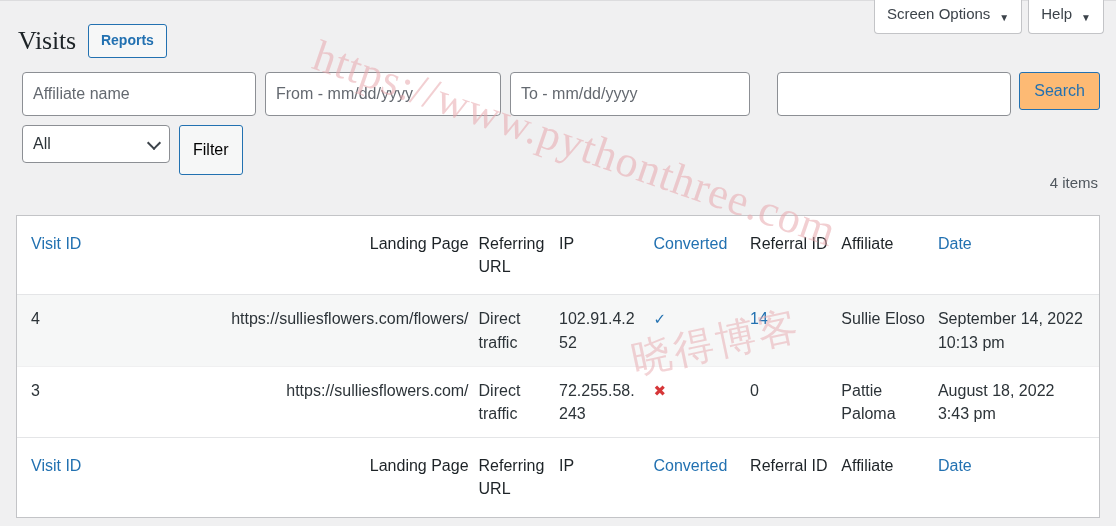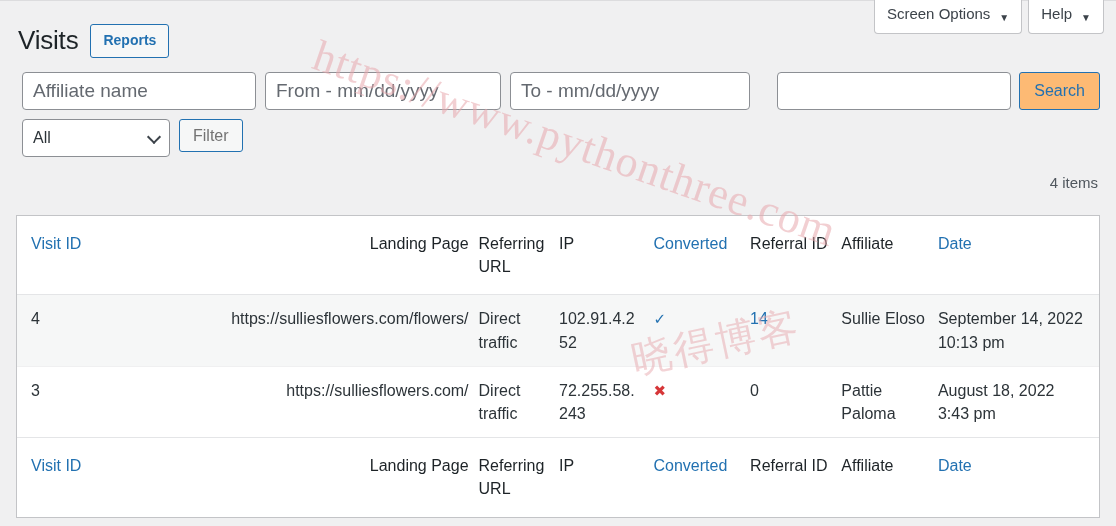--- a/index.html
+++ b/index.html
@@ -44,20 +44,21 @@
   .head-row {
     position: absolute; top: 24px; left: 18px;
     display: flex; align-items: center; gap: 12px;
   }
   .page-title {
     font-size: 26px;
     font-weight: 400;
     color: #1d2327;
     line-height: 1.3;
     letter-spacing: -0.2px;
+    font-family: Liberation Serif, serif;
   }
   .btn-secondary {
     background: #f6f7f7;
     border: 1px solid #2271b1;
     color: #2271b1;
     border-radius: 3px;
     font-size: 14px;
     font-weight: bold;
     padding: 6px 12px;
     line-height: 1.4;
@@ -67,24 +68,24 @@
 
   
   .filters { position: absolute; top: 72px; left: 22px; }
   .filter-line1 { display: flex; gap: 9px; }
   .filter-line2 { display: flex; gap: 9px; margin-top: 9px; align-items: stretch; }
 
   .text-input {
     border: 1px solid #8c8f94;
     border-radius: 4px;
     background: #fff;
-    font-size: 19px;
+    font-size: 16px;
     color: #2c3338;
     padding: 0 10px;
-    height: 38px;
+    height: 44px;
     line-height: 38px;
     font-family: inherit;
     outline: none;
   }
   .text-input::placeholder { color: #646970; opacity: 1; }
   #affiliate-name { width: 234px; }
   #date-from { width: 236px; }
   #date-to { width: 240px; }
 
   .select-wrap { position: relative; width: 148px; height: 38px; }
@@ -103,25 +104,25 @@
     position: absolute; right: 11px; top: 13px;
     width: 10px; height: 10px;
     border-right: 2px solid #3c434a;
     border-bottom: 2px solid #3c434a;
     transform: rotate(45deg);
     pointer-events: none;
   }
   .btn-filter {
     background: #f6f7f7;
     border: 1px solid #2271b1;
-    color: #737373;
+    color: #000000;
     border-radius: 3px;
     font-size: 16px;
     padding: 0 13px;
-    height: 33px;
+    height: 50px;
     cursor: pointer;
     font-family: inherit;
   }
 
   
   .search-area {
     position: absolute; top: 72px; right: 16px;
     display: flex; gap: 8px;
   }
   #search-input { width: 234px; }

